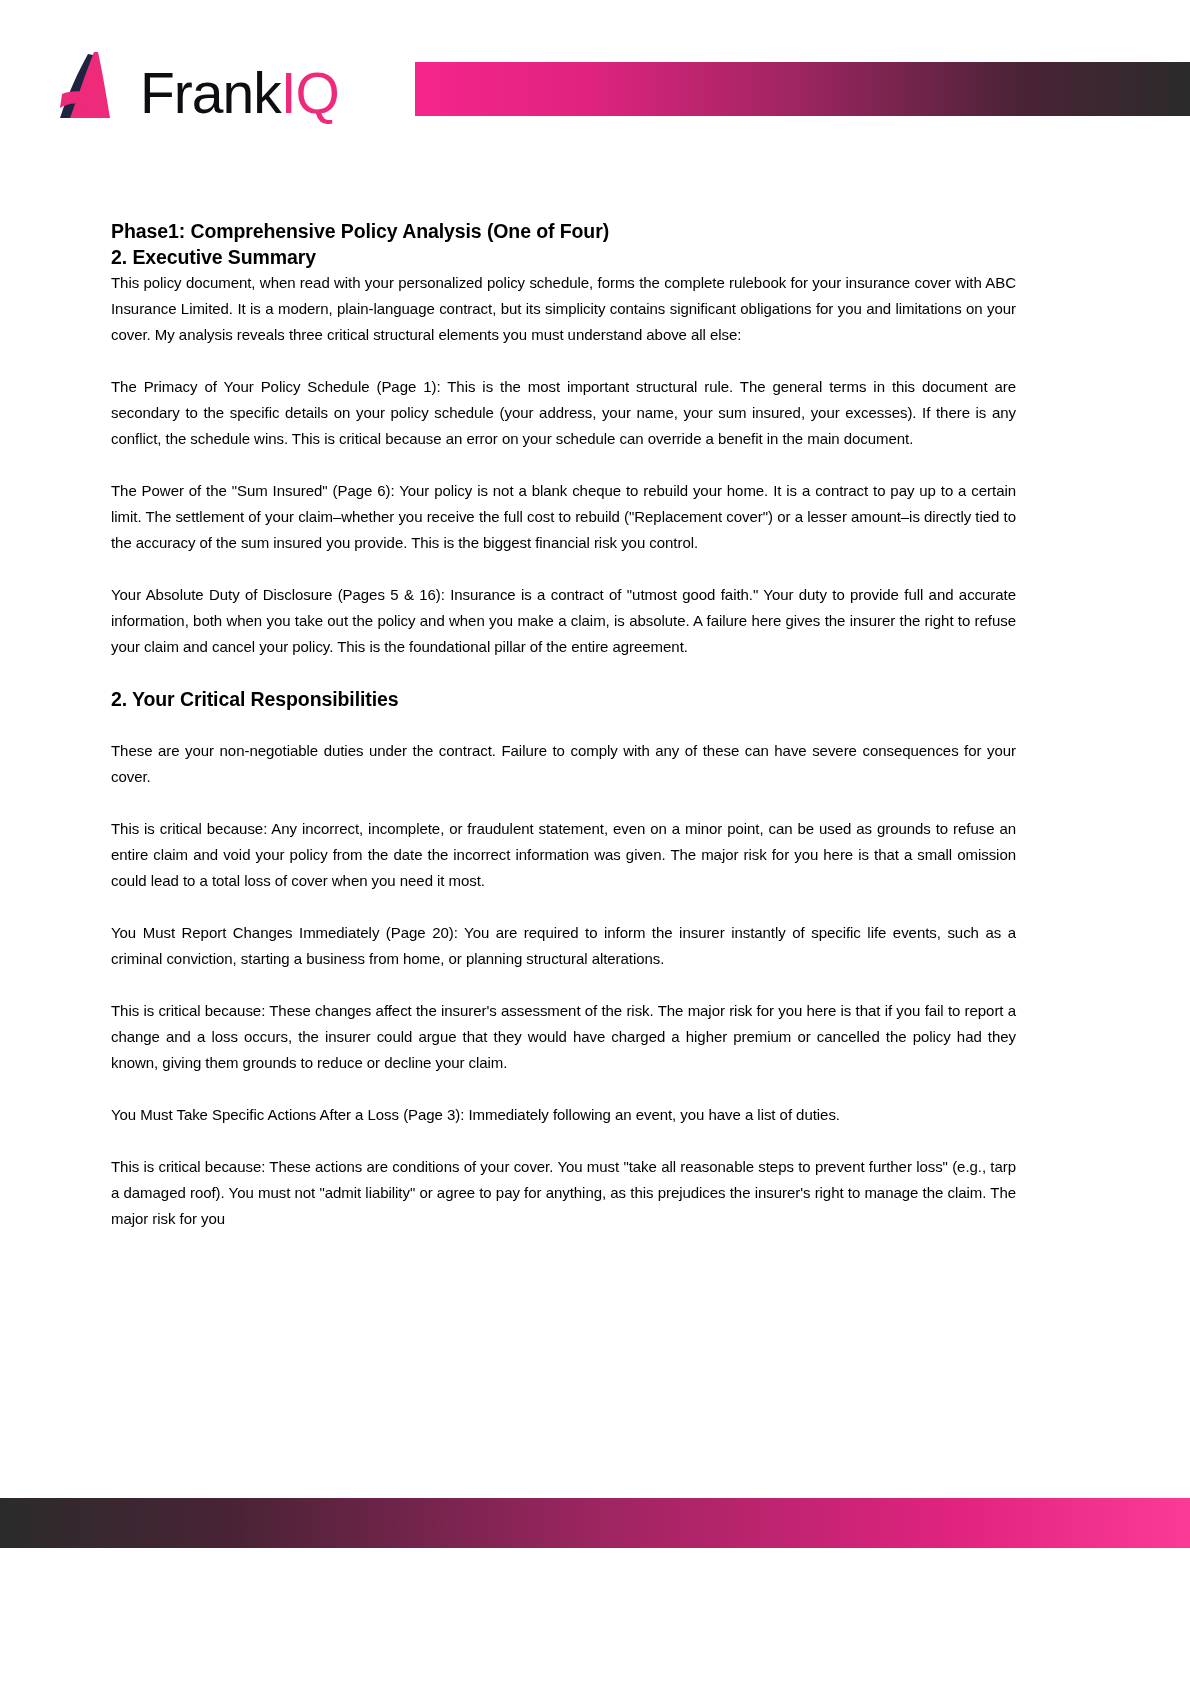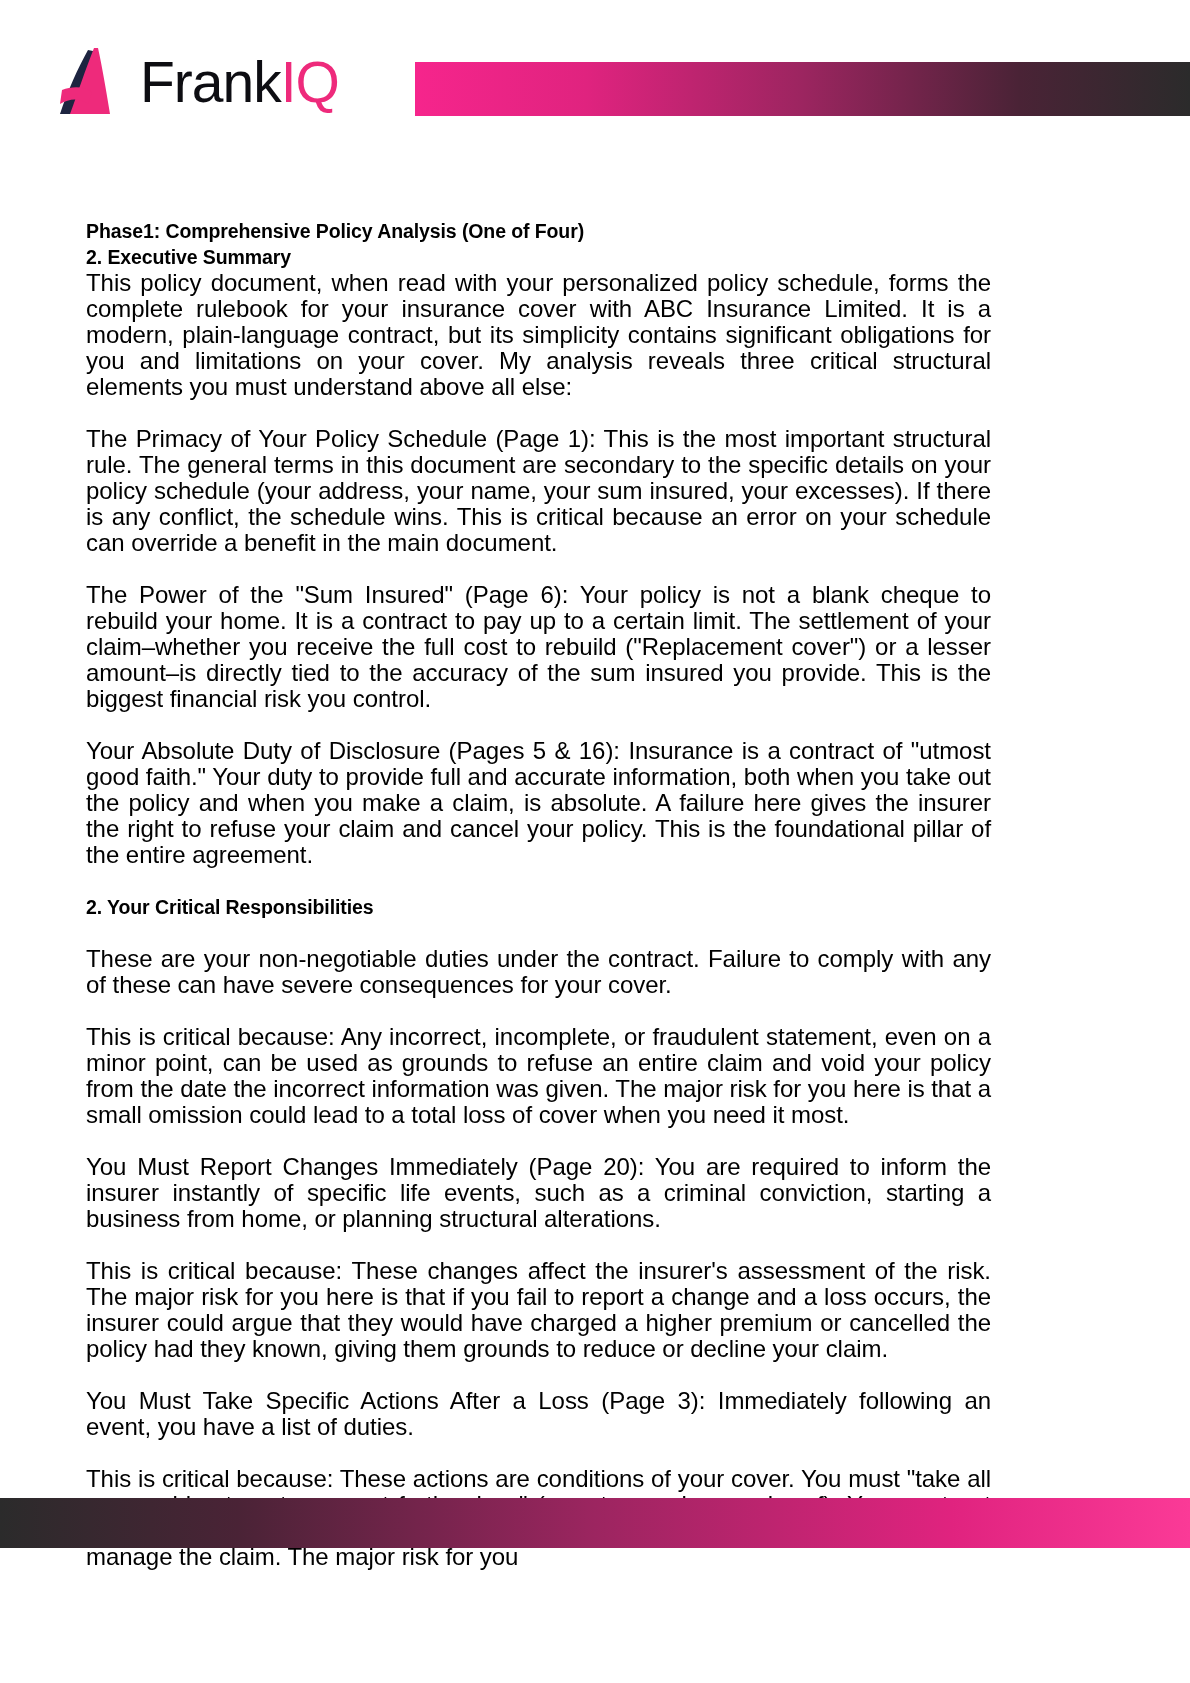--- a/index.html
+++ b/index.html
@@ -32,21 +32,21 @@
     width: 775px;
     height: 54px;
     background: linear-gradient(to right, #f6258c 0%, #e0237f 22%, #9c2560 50%, #4a2336 78%, #2b2b2b 100%);
   }
   .logo {
     position: absolute;
     left: 58px;
     top: 42px;
     height: 80px;
     display: flex;
-    align-items: center;
+    align-items: flex-end;
     z-index: 3;
   }
   .logo-mark {
     width: 78px;
     height: 72px;
     position: relative;
     margin-right: 4px;
   }
   .logo-mark svg { display: block; }
   .logo-text {
@@ -55,41 +55,41 @@
     line-height: 1;
     font-weight: 400;
     white-space: nowrap;
   }
   .logo-frank { color: #0d0d12; }
   .logo-iq { color: #ee2a7b; }
 
   
   .page {
     position: absolute;
-    left: 86px;
+    left: 111px;
     top: 218px;
     width: 905px;
   }
   .doc-heading {
     font-size: 19.5px;
     font-weight: bold;
     line-height: 26px;
     margin: 0;
     letter-spacing: -0.1px;
   }
   .section-heading {
     font-size: 19.5px;
     font-weight: bold;
     line-height: 26px;
     margin: 0 0 0 0;
     padding-top: 26px;
     letter-spacing: -0.1px;
   }
   .para {
-    font-size: 24px;
+    font-size: 15px;
     line-height: 26px;
     margin: 0;
     padding-top: 26px;
     text-align: justify;
     text-justify: inter-word;
     letter-spacing: -0.05px;
   }
   .para:first-child { padding-top: 0; }
 
   

